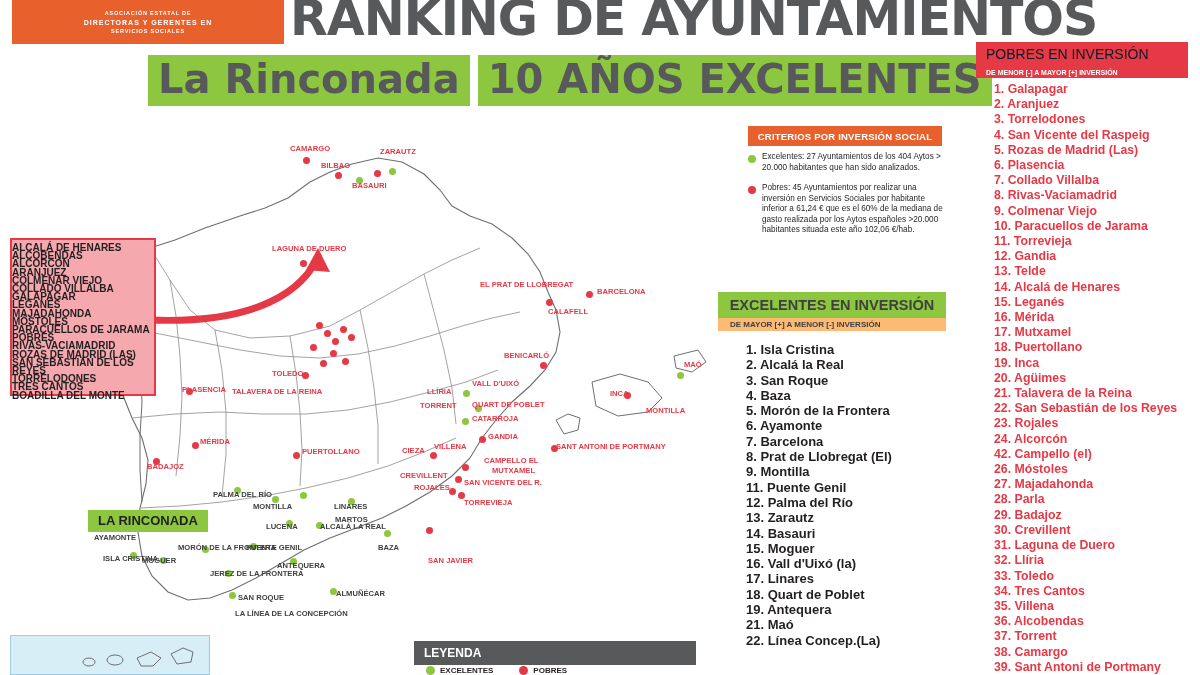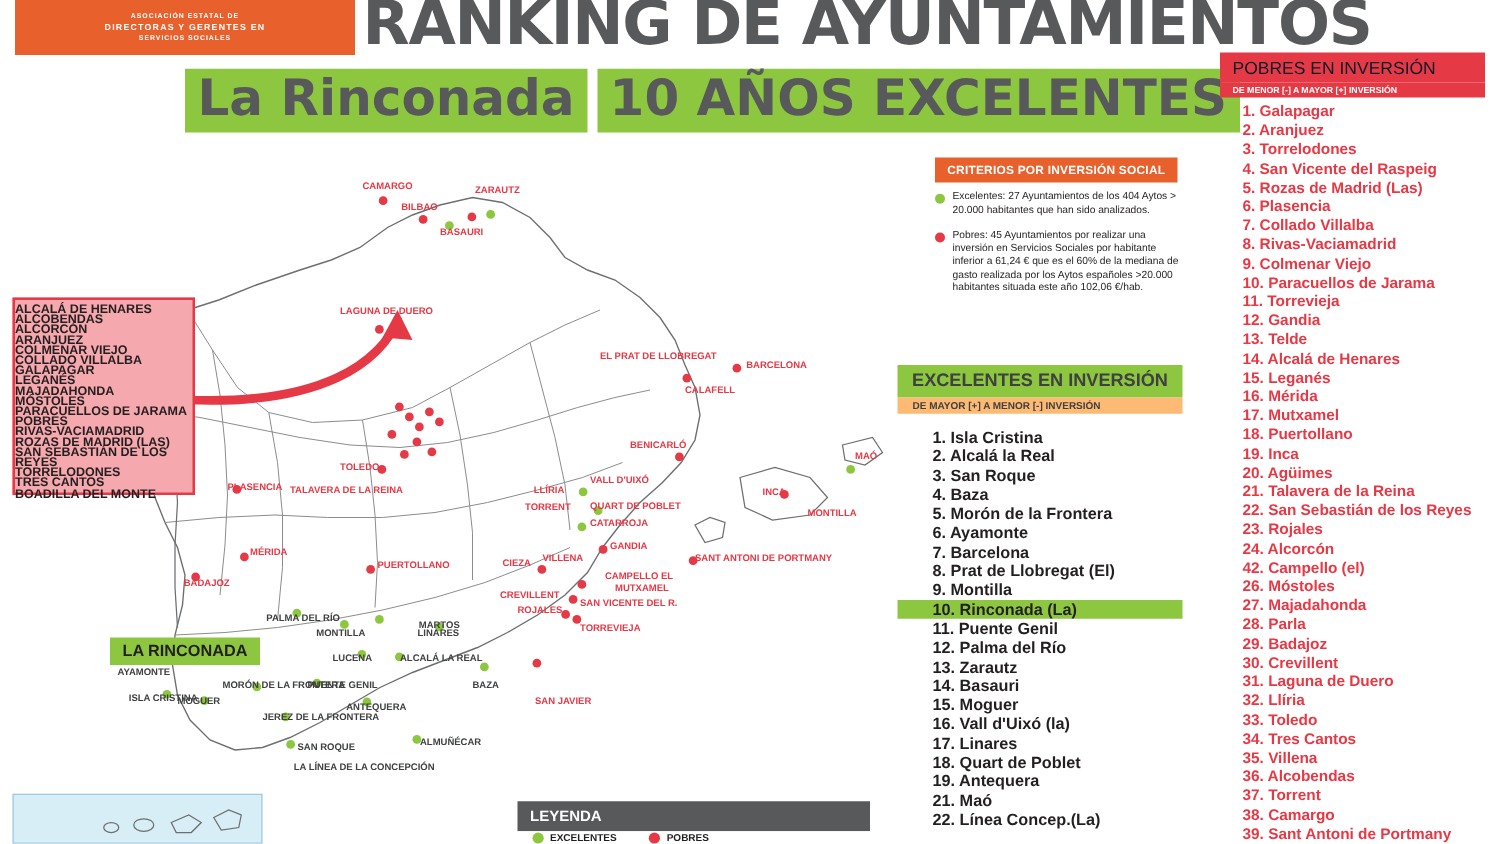--- a/index.html
+++ b/index.html
@@ -351,21 +351,21 @@
     <div class="mlabel red" style="left:414px; top:364px;">ROJALES</div>
     <div class="mlabel red" style="left:464px; top:379px;">TORREVIEJA</div>
     <div class="mlabel red" style="left:428px; top:437px;">SAN JAVIER</div>
     <div class="mlabel red" style="left:556px; top:323px;">SANT ANTONI DE PORTMANY</div>
     <div class="mlabel red" style="left:610px; top:270px;">INCA</div>
     <div class="mlabel red" style="left:646px; top:287px;">MONTILLA</div>
     <div class="mlabel red" style="left:684px; top:241px;">MAÓ</div>
 
     <div class="mlabel green" style="left:213px; top:371px; width:40px; text-align:center;">PALMA DEL RÍO</div>
     <div class="mlabel green" style="left:253px; top:383px;">MONTILLA</div>
-    <div class="mlabel green" style="left:288px; top:376px;padding-left:47px;">MARTOS</div>
+    <div class="mlabel green" style="left:288px; top:396px;padding-left:47px;">MARTOS</div>
     <div class="mlabel green" style="left:334px; top:383px;">LINARES</div>
     <div class="mlabel green" style="left:266px; top:403px;">LUCENA</div>
     <div class="mlabel green" style="left:320px; top:403px;">ALCALÁ LA REAL</div>
     <div class="mlabel green" style="left:378px; top:424px;">BAZA</div>
     <div class="mlabel green" style="left:94px; top:414px;">AYAMONTE</div>
     <div class="mlabel green" style="left:142px; top:437px;">MOGUER</div>
     <div class="mlabel green" style="left:178px; top:424px; width:56px; text-align:center;">MORÓN DE LA FRONTERA</div>
     <div class="mlabel green" style="left:242px; top:424px; width:64px; text-align:center;">PUENTE GENIL</div>
     <div class="mlabel green" style="left:277px; top:442px;">ANTEQUERA</div>
     <div class="mlabel green" style="left:103px; top:435px; width:36px; text-align:center;">ISLA CRISTINA</div>
@@ -407,21 +407,20 @@
   <div class="exc-list">
     <div class="exc-row">1. Isla Cristina</div>
     <div class="exc-row">2. Alcalá la Real</div>
     <div class="exc-row">3. San Roque</div>
     <div class="exc-row">4. Baza</div>
     <div class="exc-row">5. Morón de la Frontera</div>
     <div class="exc-row">6. Ayamonte</div>
     <div class="exc-row">7. Barcelona</div>
     <div class="exc-row">8. Prat de Llobregat (El)</div>
     <div class="exc-row">9. Montilla</div>
-    <div class="exc-row hl">10. Rinconada (La)</div>
     <div class="exc-row">11. Puente Genil</div>
     <div class="exc-row">12. Palma del Río</div>
     <div class="exc-row">13. Zarautz</div>
     <div class="exc-row">14. Basauri</div>
     <div class="exc-row">15. Moguer</div>
     <div class="exc-row">16. Vall d'Uixó (la)</div>
     <div class="exc-row">17. Linares</div>
     <div class="exc-row">18. Quart de Poblet</div>
     <div class="exc-row">19. Antequera</div>
     <div class="exc-row">21. Maó</div>

